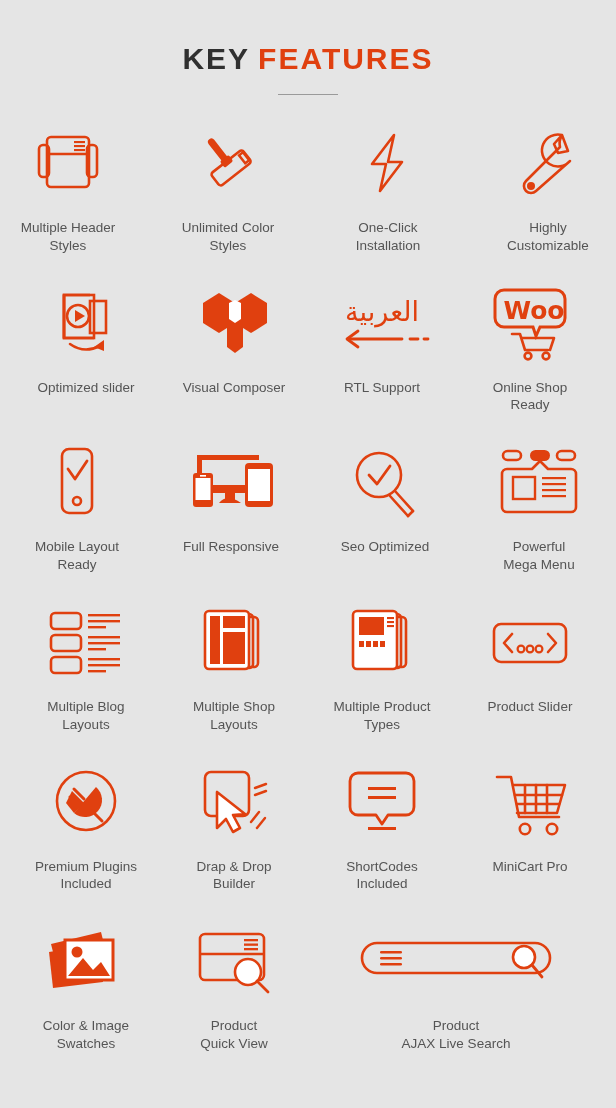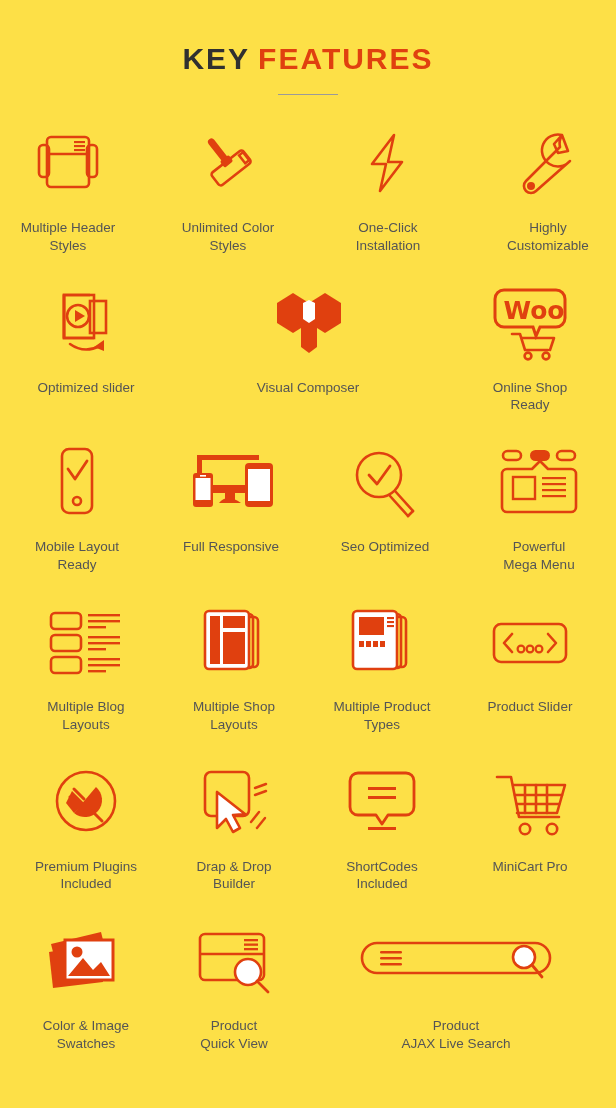--- a/index.html
+++ b/index.html
@@ -12,21 +12,21 @@
     height: 1108px;
     font-family: "Liberation Sans", sans-serif;
     -webkit-font-smoothing: antialiased;
     overflow: hidden;
   }
 
   .page {
     position: relative;
     width: 616px;
     height: 1108px;
-    background: #fde047;
+    background: #e5e5e5;
     box-sizing: border-box;
   }
 
   
   .header {
     padding-top: 44px;
     text-align: center;
   }
   .title {
     font-size: 30px;
@@ -198,20 +198,34 @@
               <polygon points="6,14 22,4 38,14 38,34 22,44 6,34"></polygon>
               <polygon points="38,14 54,4 70,14 70,34 54,44 38,34"></polygon>
               <polygon points="30,28 46,28 46,58 38,64 30,58"></polygon>
             </g>
             <polygon points="32,14 38,11 44,14 44,30 38,34 32,30" fill="#ffffff"></polygon>
           </svg>
         </div>
         <div class="label">Visual Composer</div>
       </div>
 
+      <div class="cell">
+        <div class="icon-box">
+          <svg width="100" height="66" viewBox="0 0 100 66">
+            <text x="50" y="30" text-anchor="middle" font-size="27" font-family="'DejaVu Sans', sans-serif" fill="#e0400f">العربية</text>
+            <g stroke="#e0400f" stroke-width="2.8" stroke-linecap="round">
+              <line x1="16" y1="48" x2="70" y2="48"></line>
+              <line x1="78" y1="48" x2="86" y2="48"></line>
+              <line x1="92" y1="48" x2="96" y2="48"></line>
+              <polyline points="26,40 15,48 26,56" fill="none" stroke-linejoin="round"></polyline>
+            </g>
+          </svg>
+        </div>
+        <div class="label">RTL Support</div>
+      </div>
 
       <div class="cell">
         <div class="icon-box">
           <svg width="80" height="76" viewBox="0 0 80 76">
             <path d="M14 4 h52 a9 9 0 0 1 9 9 v19 a9 9 0 0 1 -9 9 h-16 l-4 9 l-3 -9 h-29 a9 9 0 0 1 -9 -9 v-19 a9 9 0 0 1 9 -9 z" fill="none" stroke="#e0400f" stroke-width="3"></path>
             <text x="44" y="33" text-anchor="middle" font-size="25" font-weight="bold" font-family="'DejaVu Sans', sans-serif" fill="#e0400f">Woo</text>
             <g fill="none" stroke="#e0400f" stroke-width="2.6" stroke-linecap="round" stroke-linejoin="round">
               <polyline points="22,48 30,48 35,64 58,64"></polyline>
               <polyline points="32,52 64,52 60,64"></polyline>
               <circle cx="38" cy="70" r="3.4"></circle>

